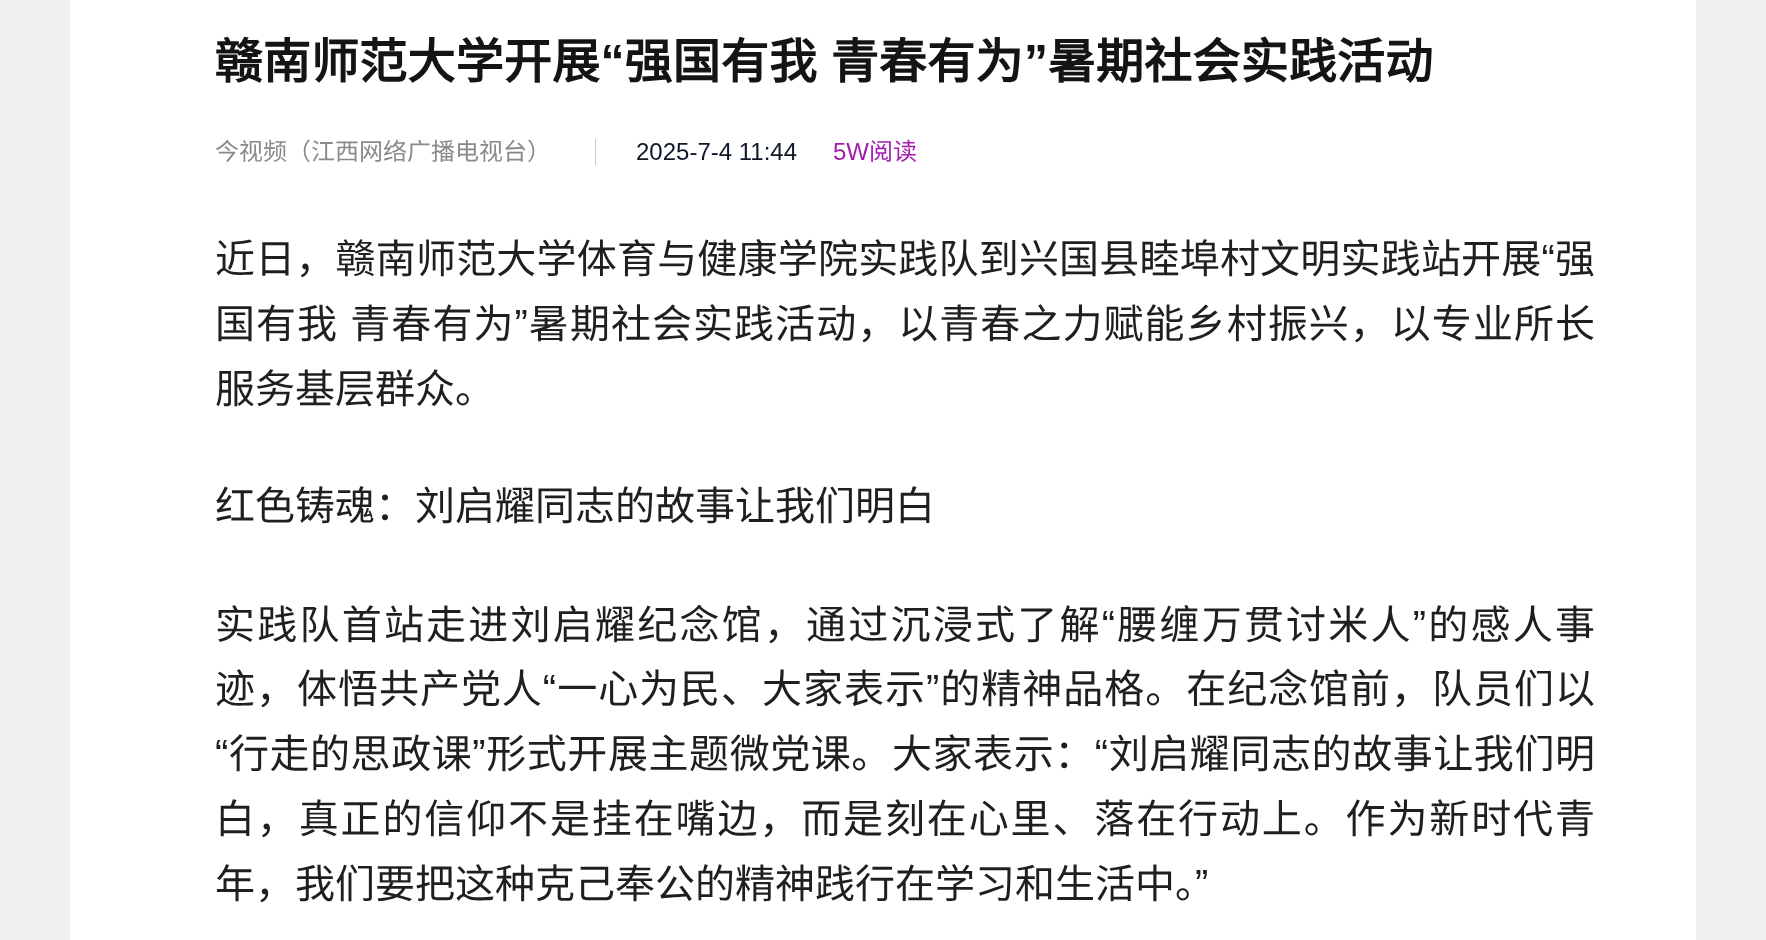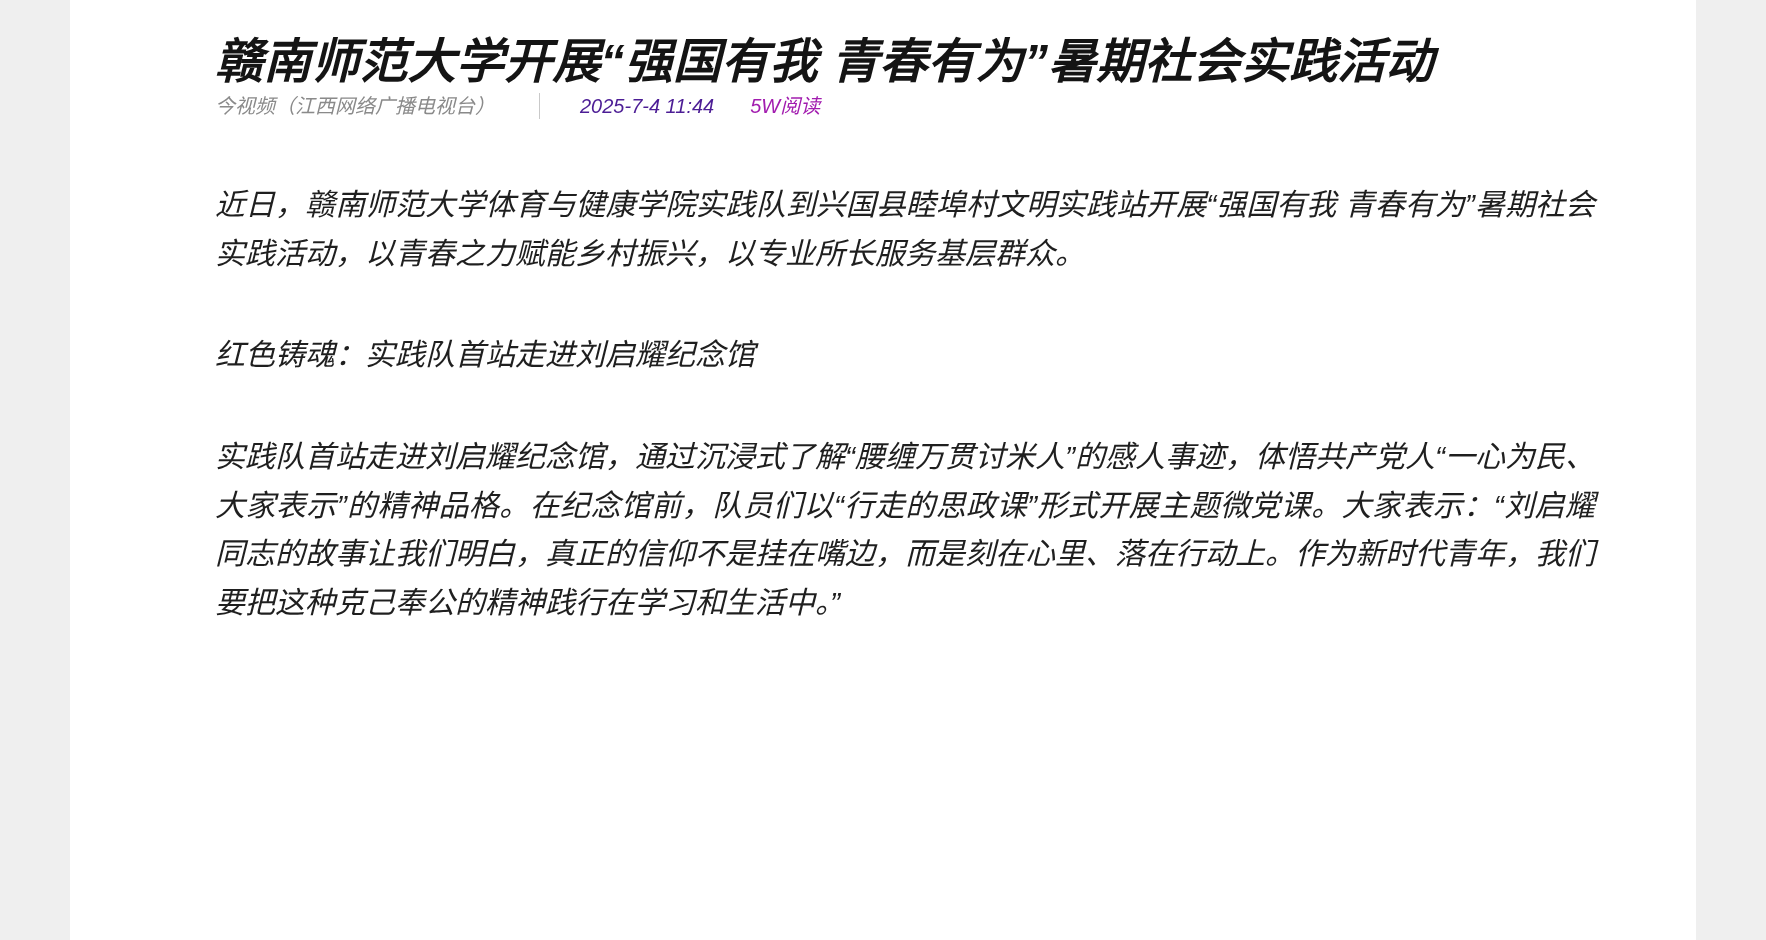--- a/index.html
+++ b/index.html
@@ -30,65 +30,65 @@
     position: relative;
     width: 1626px;
     height: 940px;
     background: #ffffff;
     box-sizing: border-box;
     padding: 0 0 0 0;
   }
   .content {
     box-sizing: border-box;
     padding: 30px 52px 0 145px;
-    font-style: italic;
   }
 
   .article-title {
     margin: 0;
     font-size: 48px;
     line-height: 1.32;
     font-weight: 700;
     letter-spacing: 0.2px;
     color: #141414;
     max-width: 1390px;
   }
 
   .meta-row {
     display: flex;
     align-items: center;
+    margin-top: 46px;
     color: #8a8a8a;
-    font-size: 20px;
+    font-size: 24px;
     line-height: 1;
     white-space: nowrap;
   }
   .meta-source {
     color: #8a8a8a;
   }
   .meta-divider {
     display: inline-block;
     width: 1px;
     height: 26px;
     background: #c9c9c9;
     margin: 0 40px 0 44px;
   }
   .meta-date {
-    color: #4c1d95;
+    color: #0f172a;
     margin-right: 36px;
   }
   .meta-reads {
     color: #a21caf;
   }
 
   .body-block {
     margin-top: 62px;
   }
   .para {
     margin: 0 0 52px 0;
-    font-size: 30px;
+    font-size: 40px;
     line-height: 1.62;
     color: #1f1f1f;
     max-width: 1380px;
     text-align: justify;
     text-justify: inter-ideograph;
   }
   .para.subhead {
     margin-bottom: 54px;
   }
   .para:last-child {
@@ -106,19 +106,19 @@
 
       <div class="meta-row">
         <span class="meta-source">今视频（江西网络广播电视台）</span>
         <span class="meta-divider"></span>
         <span class="meta-date">2025-7-4 11:44</span>
         <span class="meta-reads">5W阅读</span>
       </div>
 
       <div class="body-block">
         <p class="para">近日，赣南师范大学体育与健康学院实践队到兴国县睦埠村文明实践站开展“强国有我 青春有为”暑期社会实践活动，以青春之力赋能乡村振兴，以专业所长服务基层群众。</p>
-        <p class="para subhead">红色铸魂：实践队首站走进刘启耀纪念馆</p>
+        <p class="para subhead">红色铸魂：刘启耀同志的故事让我们明白</p>
         <p class="para">实践队首站走进刘启耀纪念馆，通过沉浸式了解“腰缠万贯讨米人”的感人事迹，体悟共产党人“一心为民、大家表示”的精神品格。在纪念馆前，队员们以“行走的思政课”形式开展主题微党课。大家表示：“刘启耀同志的故事让我们明白，真正的信仰不是挂在嘴边，而是刻在心里、落在行动上。作为新时代青年，我们要把这种克己奉公的精神践行在学习和生活中。”</p>
       </div>
 
     </div>
   </div>
 </div>
 
 </body></html>

